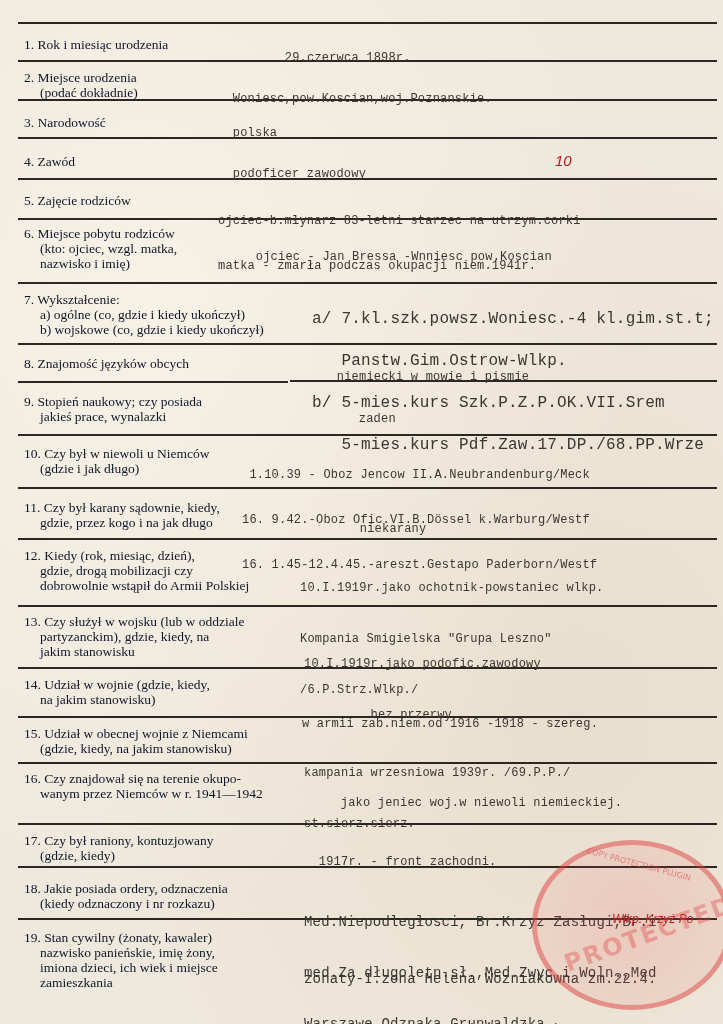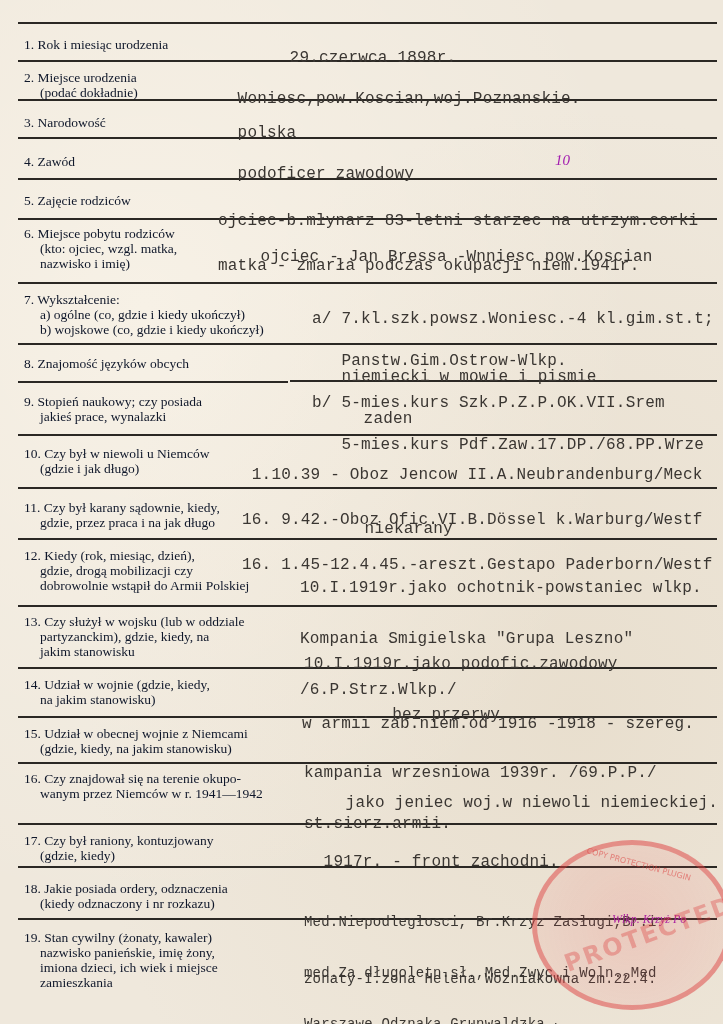--- a/index.html
+++ b/index.html
@@ -15,25 +15,25 @@
   .rule { position: absolute; left: 18px; right: 6px; height: 2px; background: #2b2824; }
   .rule.half-left { right: auto; width: 270px; }
   .rule.half-right { left: 290px; }
   .label {
     position: absolute; left: 24px; font-size: 13.5px; line-height: 15px;
     color: #0f172a; white-space: nowrap;
   }
   .label .ind { padding-left: 16px; display: block; }
   .val {
     position: absolute; font-family: "Liberation Mono", "DejaVu Sans Mono", monospace;
-    font-size: 16px; line-height: 15px; color: #3a3632; white-space: pre;
+    font-size: 12px; line-height: 15px; color: #3a3632; white-space: pre;
     letter-spacing: 0.2px;
   }
   .pen {
-    position: absolute; font-family: Liberation Serif, serif; color: #a21caf;
+    position: absolute; font-family: Liberation Sans, sans-serif; color: #b91c1c;
     font-style: italic; font-size: 15px;
   }
   .stamp {
     position: absolute; left: 532px; top: 840px; width: 190px; height: 160px;
     border-radius: 50%; border: 5px solid rgba(220,60,60,0.45);
     background: radial-gradient(circle, rgba(235,90,90,0.18), rgba(235,90,90,0.08));
   }
   .stamp-text {
     position: absolute; left: 560px; top: 920px; font-family: "DejaVu Sans", sans-serif;
     font-weight: bold; font-size: 24px; color: rgba(220,60,60,0.35);
@@ -147,21 +147,21 @@
   <span class="ind">(gdzie i jak długo)</span>
 </div>
 <div class="val" style="left:242px;top:438px">
   <div> 1.10.39 - Oboz Jencow II.A.Neubrandenburg/Meck</div>
   <div>16. 9.42.-Oboz Ofic.VI.B.Dössel k.Warburg/Westf</div>
   <div>16. 1.45-12.4.45.-areszt.Gestapo Paderborn/Westf</div>
 </div>
 
 <div class="label" style="top:500px">
   <span>11.</span> <span>Czy był karany sądownie, kiedy,</span>
-  <span class="ind">gdzie, przez praca i na jak długo</span>
+  <span class="ind">gdzie, przez kogo i na jak długo</span>
 </div>
 <div class="val" style="left:345px;top:507px">
   <span>niekarany</span>
 </div>
 
 <div class="label" style="top:548px">
   <span>12.</span> <span>Kiedy (rok, miesiąc, dzień),</span>
   <span class="ind">gdzie, drogą mobilizacji czy</span>
   <span class="ind">dobrowolnie wstąpił do Armii Polskiej</span>
 </div>
@@ -188,21 +188,21 @@
 <div class="val" style="left:302px;top:682px;line-height:17px">
   <div>w armii zab.niem.od 1916 -1918 - szereg.</div>
 </div>
 
 <div class="label" style="top:726px">
   <span>15.</span> <span>Udział w obecnej wojnie z Niemcami</span>
   <span class="ind">(gdzie, kiedy, na jakim stanowisku)</span>
 </div>
 <div class="val" style="left:304px;top:731px;line-height:17px">
   <div>kampania wrzesniowa 1939r. /69.P.P./</div>
-  <div>st.sierz.armii.</div>
+  <div>st.sierz.sierz.</div>
 </div>
 
 <div class="label" style="top:771px">
   <span>16.</span> <span>Czy znajdował się na terenie okupo-</span>
   <span class="ind">wanym przez Niemców w r. 1941—1942</span>
 </div>
 <div class="val" style="left:326px;top:781px">
   <span>jako jeniec woj.w niewoli niemieckiej.</span>
 </div>
 

